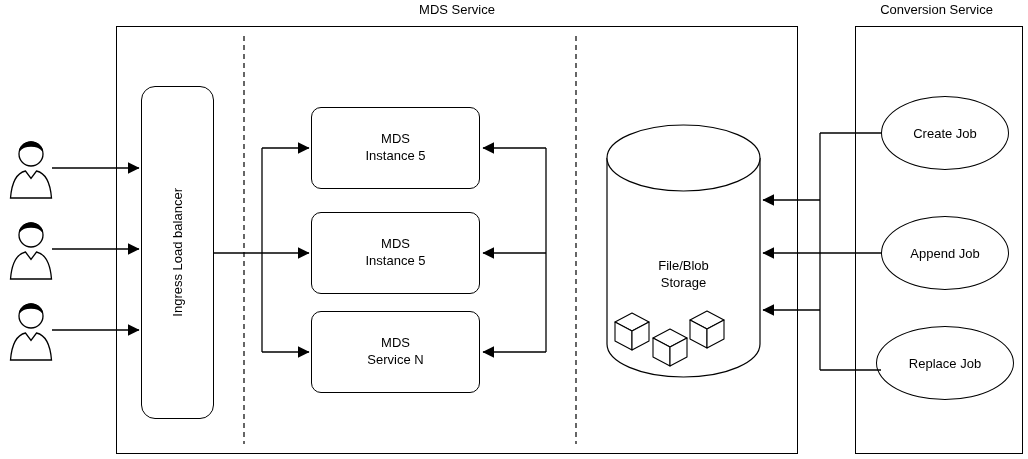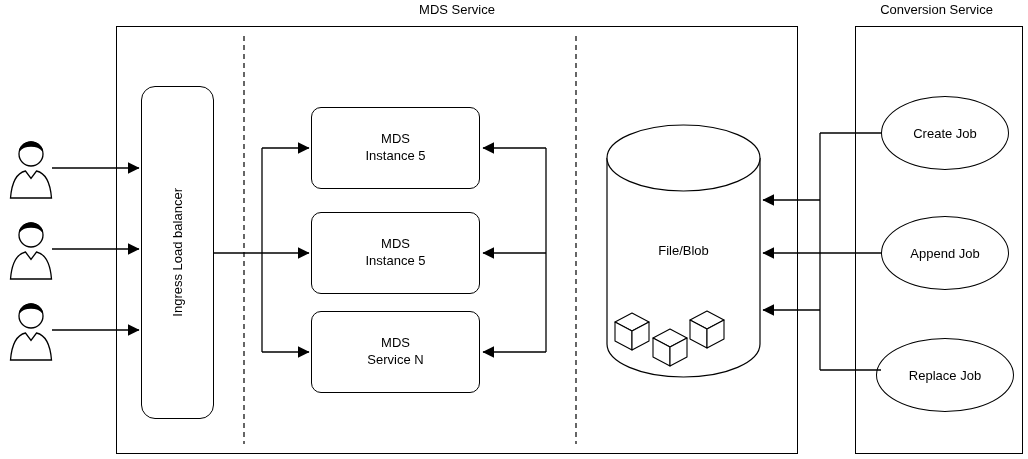--- a/index.html
+++ b/index.html
@@ -20,22 +20,22 @@
     display:flex; align-items:center; justify-content:center;
     font-size:13px; text-align:center;
   }
   .lb { left:141px; top:86px; width:73px; height:333px; border-radius:14px; }
   .lb-text { writing-mode:vertical-rl; transform:rotate(180deg); font-size:13px; }
   .inst { width:169px; height:82px; left:311px; border-radius:10px; flex-direction:column; line-height:1.3; }
   .inst1 { top:107px; } .inst2 { top:212px; } .instN { top:311px; }
   .job { border-radius:50%; }
   .job1 { left:881px; top:96px;  width:128px; height:74px; }
   .job2 { left:881px; top:216px; width:128px; height:74px; }
-  .job3 { left:876px; top:338px; width:138px; height:74px; }
-  .storage-label { position:absolute; z-index:3; left:613px; top:242px; width:141px;
+  .job3 { left:876px; top:326px; width:138px; height:74px; }
+  .storage-label { position:absolute; z-index:3; left:613px; top:257px; width:141px;
     text-align:center; font-size:13px; line-height:17px; }
 </style>
 </head>
 <body>
 
 <div class="canvas">
 
   <div class="title conv-title">Conversion Service</div>
   <div class="title mds-title">MDS Service</div>
 
@@ -54,20 +54,21 @@
     <span>MDS</span>
     <span>Instance 5</span>
   </div>
   <div class="node inst instN">
     <span>MDS</span>
     <span>Service N</span>
   </div>
 
   <div class="storage-label">
     <span style="display:block">File/Blob</span>
+    <span style="display:block">Storage</span>
   </div>
 
   <div class="node job job2">
     <span>Append Job</span>
   </div>
   <div class="node job job1">
     <span>Create Job</span>
   </div>
   <div class="node job job3">
     <span>Replace Job</span>

